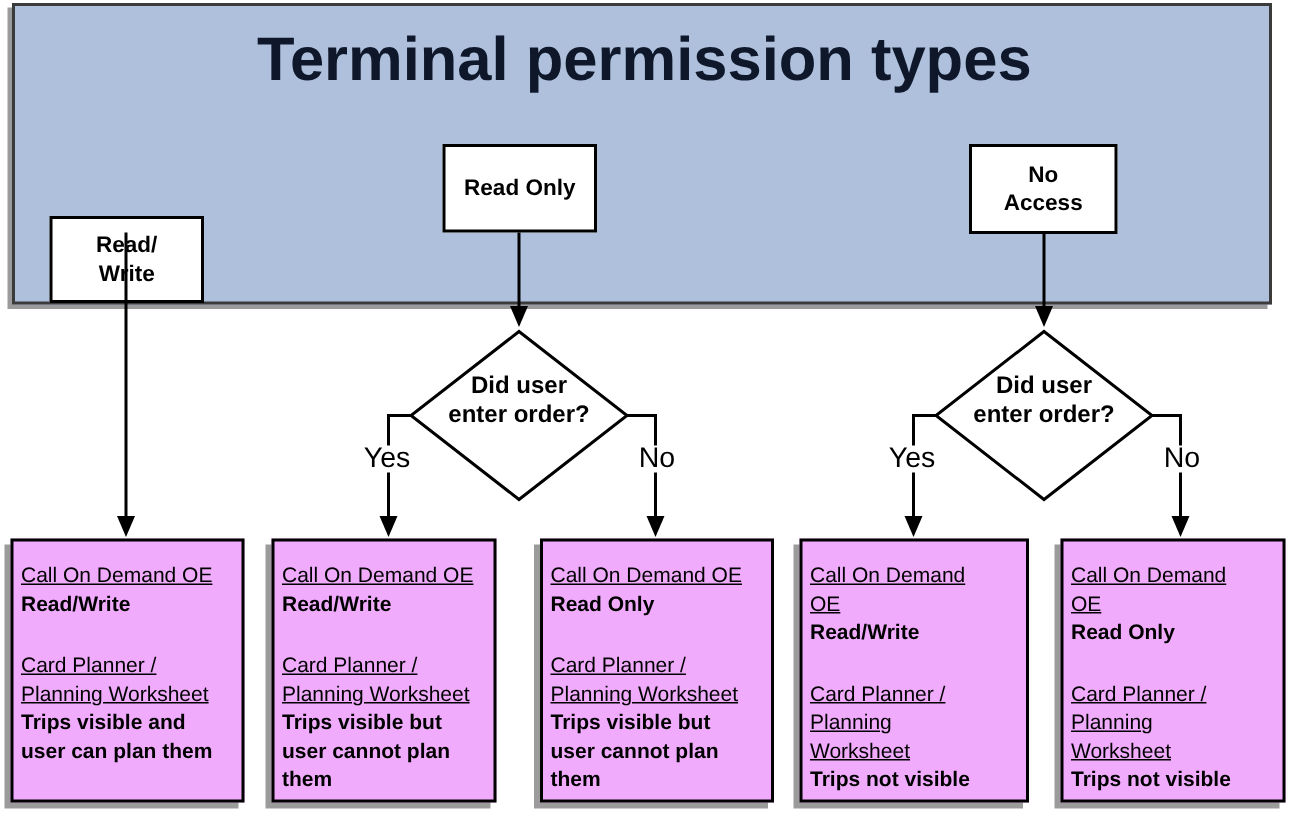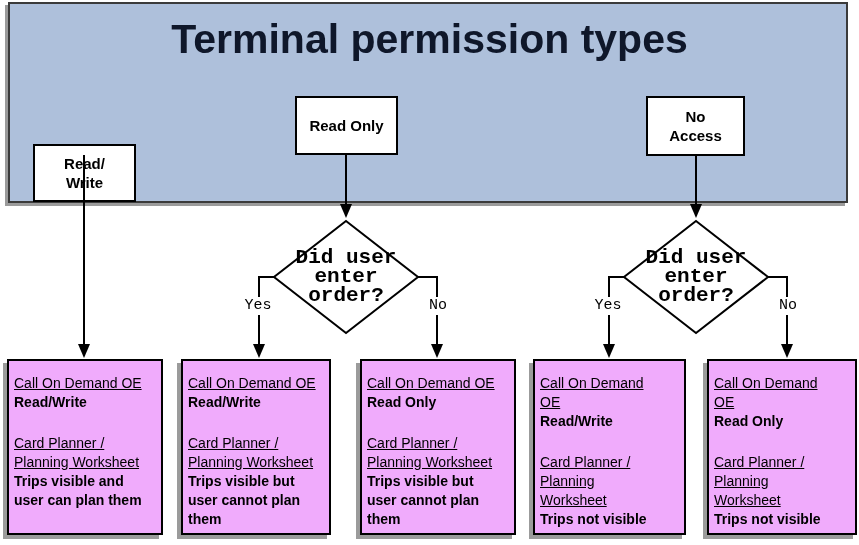--- a/index.html
+++ b/index.html
@@ -39,32 +39,30 @@
   .perm-no-access  { left: 646px; top: 96px; width: 99px;  height: 60px; }
 
   
   .connector-svg { left: 0; top: 0; width: 859px; height: 545px; }
 
   
   .decision-question {
     top: 248px; width: 150px;
     transform: translateX(-50%);
     text-align: center;
-    font-size: 21px; font-weight: bold; line-height: 19px;
+    font-size: 16px; font-weight: bold; line-height: 19px;
     white-space: pre-line;
-    font-family: Liberation Mono, monospace;
   }
   .branch-label {
     top: 297px;
     transform: translateX(-50%);
     background: #ffffff;
     padding: 0 3px;
-    font-size: 15px; line-height: 18px;
+    font-size: 19px; line-height: 18px;
     white-space: pre;
-    font-family: Liberation Mono, monospace;
   }
 
   
   .outcome-box {
     top: 359px; height: 176px;
     background: #f0abfc;
     border: 2px solid #000000;
     box-shadow: -4px 4px 0 #9b9b9b;
     padding: 13px 2px 0 5px;
     font-size: 14px; line-height: 19px;

